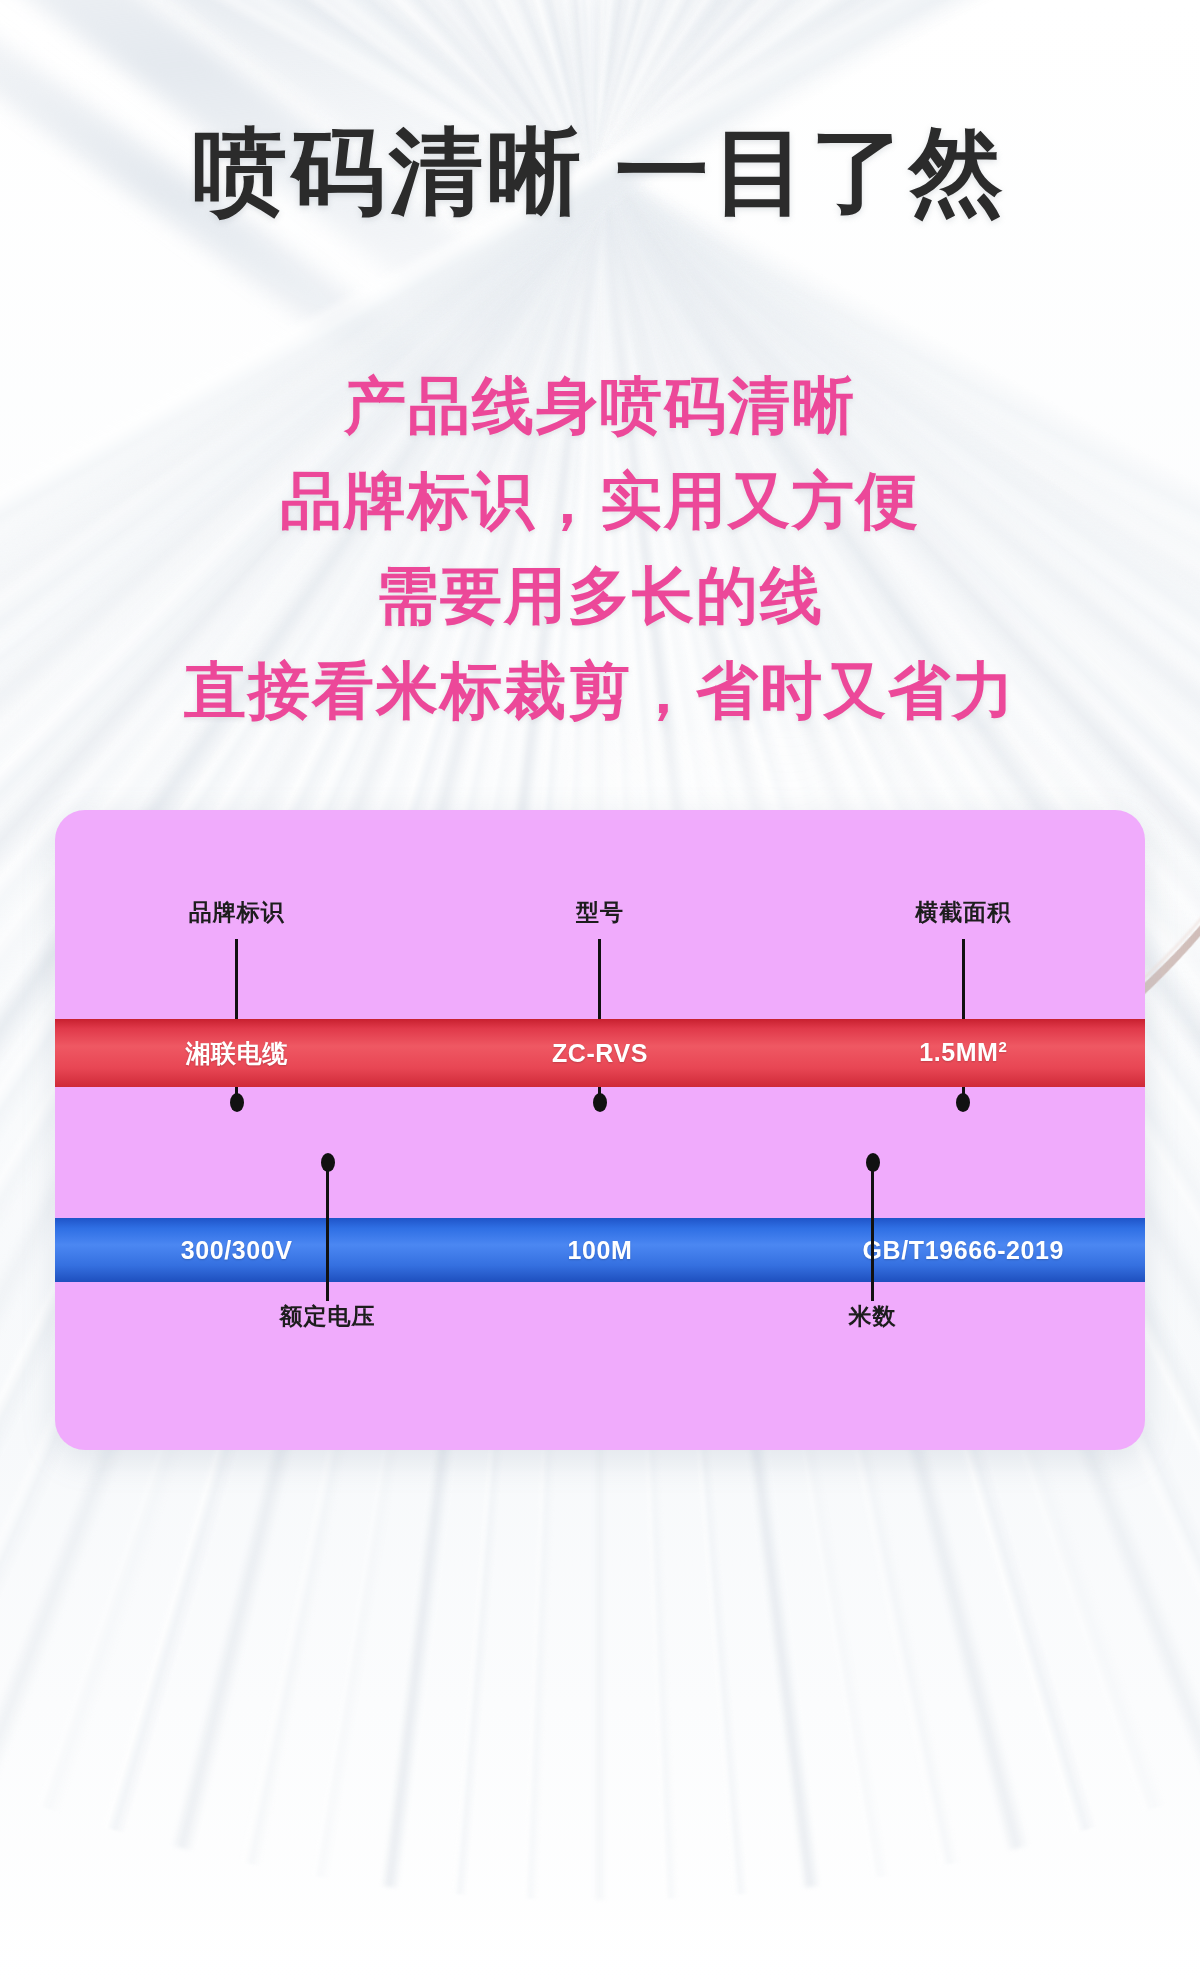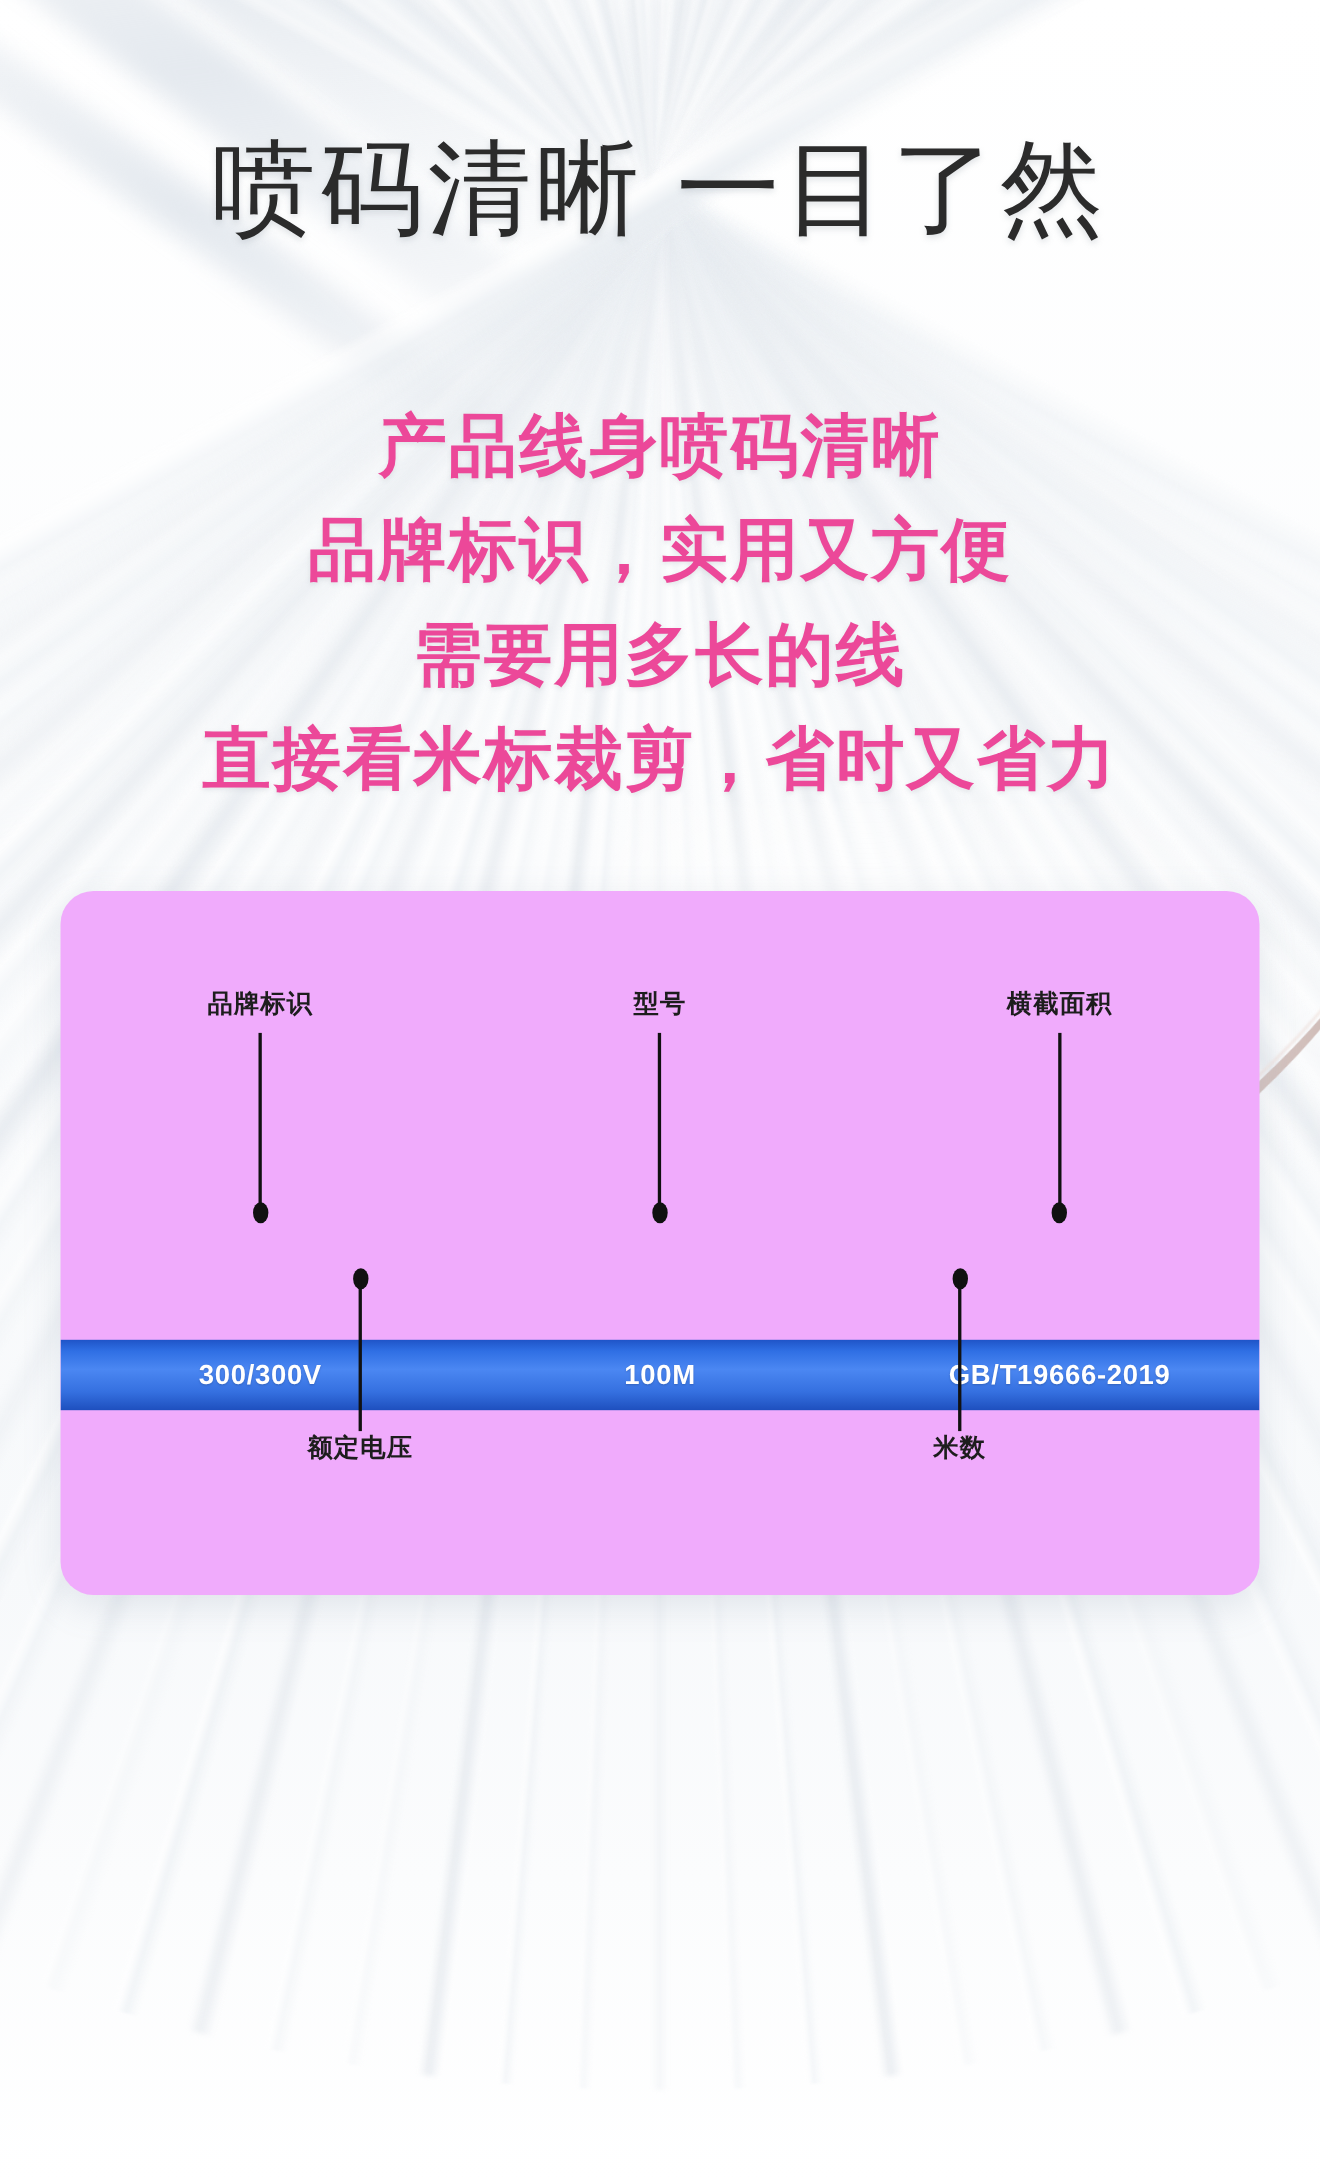--- a/index.html
+++ b/index.html
@@ -102,21 +102,21 @@
     filter:blur(4px);
   }
 
   
   #headline{
     position:absolute;
     left:0;right:0;top:122px;
     text-align:center;
     font-size:94px;
     line-height:1.06;
-    font-weight:400;
+    font-weight:700;
     letter-spacing:4px;
     color:#2b2b2b;
     white-space:pre;
     text-shadow:0 2px 6px rgba(150,160,170,.30);
   }
   #sublines{
     position:absolute;
     left:0;right:0;top:358px;
     text-align:center;
   }
@@ -309,20 +309,31 @@
       <span class="leader"></span>
       <span class="dot"></span>
     </div>
     <div class="label-cell">
       <span class="label-text">横截面积</span>
       <span class="leader"></span>
       <span class="dot"></span>
     </div>
   </div>
 
+  <div class="band" id="band-red">
+    <div class="band-cell">
+      <span>湘联电缆</span>
+    </div>
+    <div class="band-cell">
+      <span>ZC-RVS</span>
+    </div>
+    <div class="band-cell">
+      <span>1.5MM</span><span class="sup">2</span>
+    </div>
+  </div>
 
   <div class="band" id="band-blue">
     <div class="band-cell">
       <span>300/300V</span>
     </div>
     <div class="band-cell">
       <span>100M</span>
     </div>
     <div class="band-cell">
       <span>GB/T19666-2019</span>

